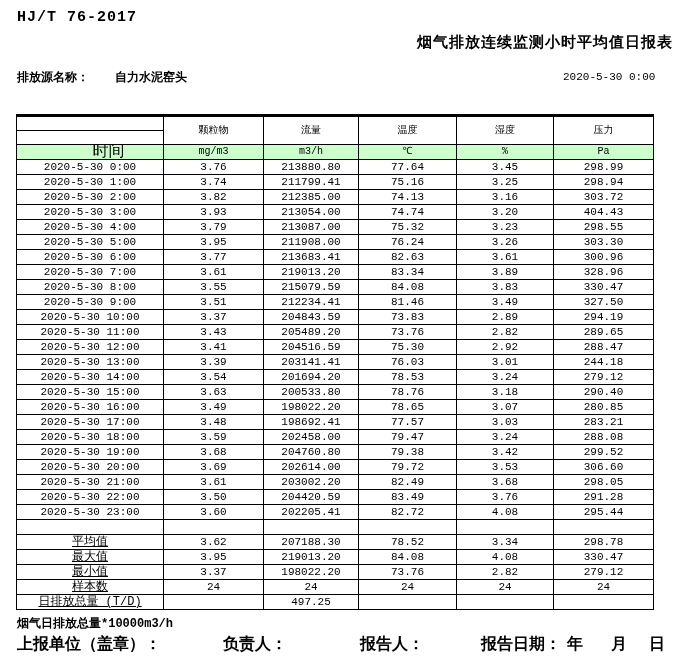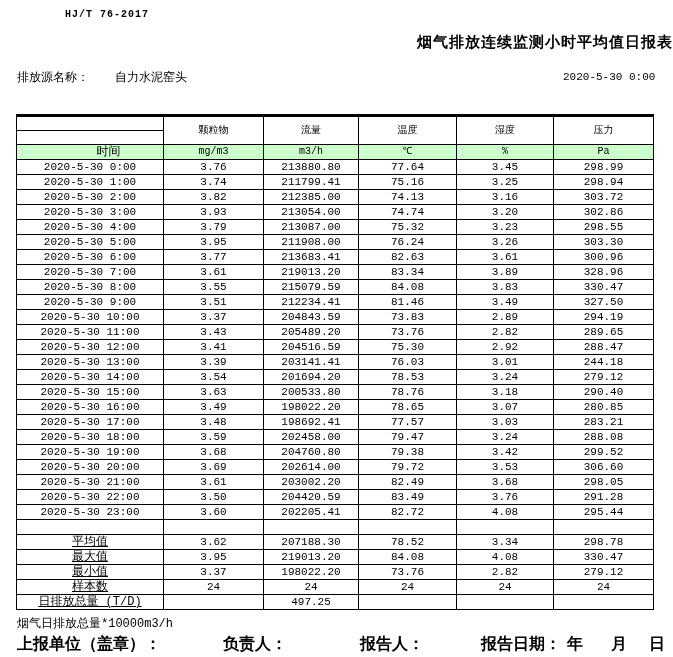--- a/index.html
+++ b/index.html
@@ -2,48 +2,48 @@
 <html><head>
 <meta charset="utf-8">
 <style>
   html,body{margin:0;padding:0;}
   body{
     width:673px;height:657px;background:#ffffff;color:#000;
     font-family:"Liberation Mono","DejaVu Sans Mono",monospace;
     position:relative;overflow:hidden;
   }
   .abs{position:absolute;white-space:nowrap;}
-  .std{left:17px;top:9px;font-size:10px;font-weight:bold;letter-spacing:1px;margin-left:48px;}
+  .std{left:17px;top:9px;font-size:15px;font-weight:bold;letter-spacing:1px;}
   .title{left:0;top:33px;width:673px;text-align:right;font-size:15px;font-weight:bold;letter-spacing:1px;}
-  .srcline{left:17px;top:69px;font-size:12px;font-weight:normal;}
+  .srcline{left:17px;top:69px;font-size:12px;font-weight:bold;}
   .srcname{margin-left:26px;}
   .datetime{left:563px;top:71px;font-size:11px;font-weight:normal;}
 
   table.report{
     position:absolute;left:16px;top:114px;
     border-collapse:collapse;table-layout:fixed;
     width:637px;
     border:1px solid #000;border-top:3px solid #000;
   }
   table.report td,table.report th{
     border:1px solid #000;padding:0;margin:0;
     text-align:center;vertical-align:middle;
     font-weight:normal;overflow:hidden;white-space:nowrap;
   }
   tr.hrow td,tr.hrow th{height:13px;line-height:13px;font-size:10px;}
   tr.units td{height:14px;line-height:14px;font-size:10px;}
-  tr.units td.tlabel{font-size:12px;padding-left:37px;}
+  tr.units td.tlabel{font-size:16px;padding-left:37px;}
   tr.drow td{height:14px;line-height:14px;font-size:11px;}
   tr.erow td{height:14px;line-height:14px;font-size:11px;}
   tr.srow td{height:14px;line-height:14px;font-size:11px;}
   tr.srow td.tcol{font-size:12px;text-decoration:underline;}
   td.nb-bottom{border-bottom:none;}
   td.nb-top{border-top:none;}
 
-  .footnote{left:17px;top:615px;font-size:12px;font-weight:normal;}
+  .footnote{left:17px;top:615px;font-size:12px;font-weight:bold;}
   .sigline{top:634px;font-size:16px;font-weight:bold;}
   .sig1{left:17px;}
   .sig2{left:223px;}
   .sig3{left:360px;}
   .sig4{left:481px;}
   .sig-y{left:567px;}
   .sig-m{left:611px;}
   .sig-d{left:649px;}
 </style>
 </head>
@@ -108,21 +108,21 @@
         <td>74.13</td>
         <td>3.16</td>
         <td>303.72</td>
       </tr>
       <tr class="drow">
         <td class="tcol">2020-5-30 3:00</td>
         <td>3.93</td>
         <td>213054.00</td>
         <td>74.74</td>
         <td>3.20</td>
-        <td>302.86</td>
+        <td>404.43</td>
       </tr>
       <tr class="drow">
         <td class="tcol">2020-5-30 4:00</td>
         <td>3.79</td>
         <td>213087.00</td>
         <td>75.32</td>
         <td>3.23</td>
         <td>298.55</td>
       </tr>
       <tr class="drow">

